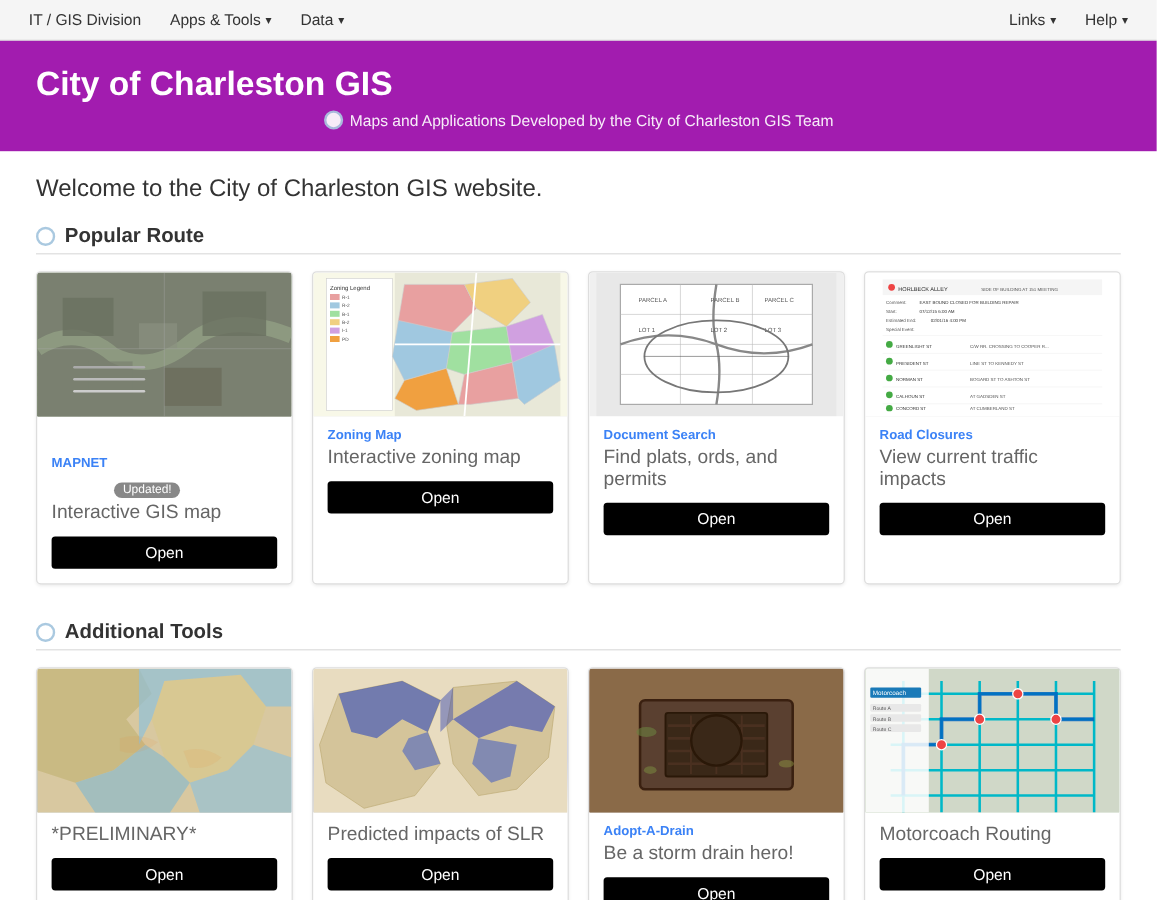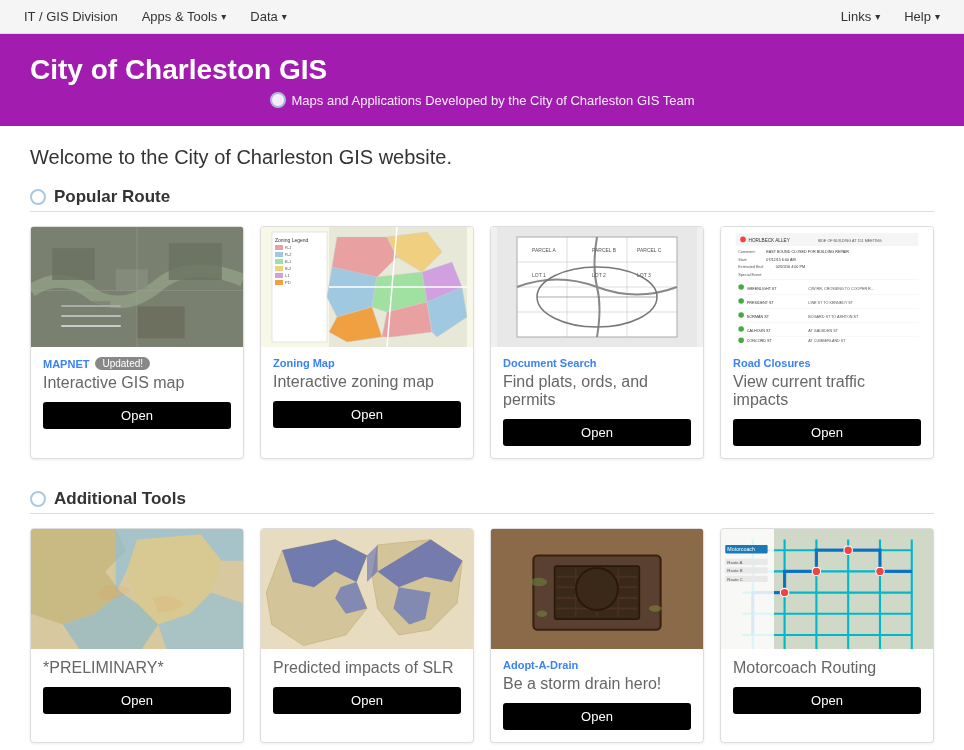--- a/index.html
+++ b/index.html
@@ -119,20 +119,21 @@
       color: #3b82f6;
     }
     .updated-badge {
       background: #888;
       color: #fff;
       font-size: 10px;
       border-radius: 10px;
       padding: 1px 7px;
       font-weight: normal;
       white-space: nowrap;
+      margin-top: 45px;
     }
     .card-desc {
       font-size: 16px;
       color: #666;
       margin-bottom: 10px;
     }
     .open-btn {
       display: block;
       width: 100%;
       background: #000000;

